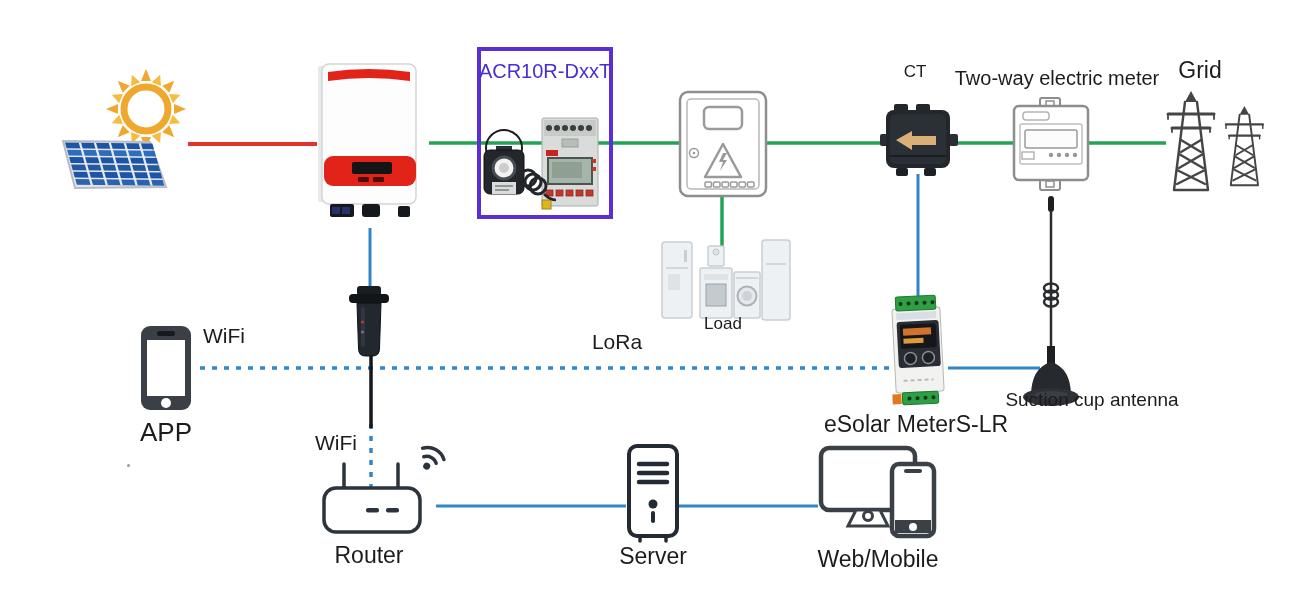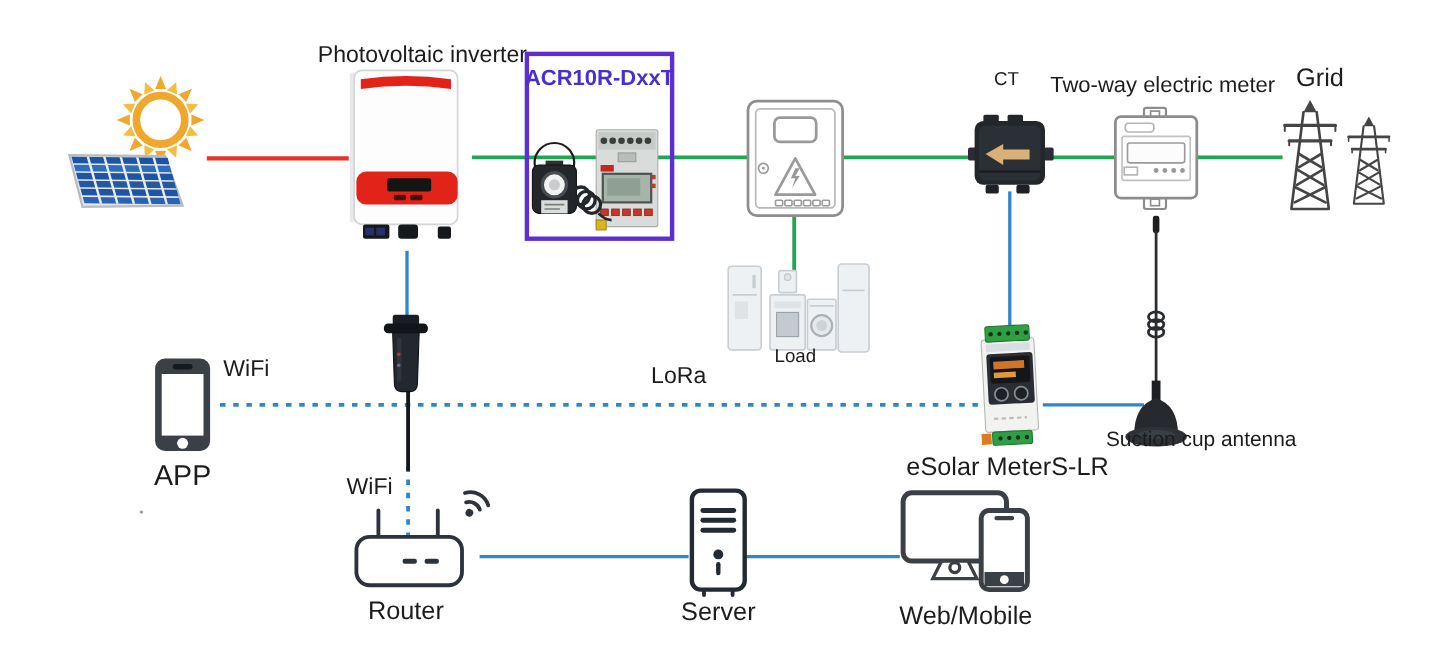--- a/index.html
+++ b/index.html
@@ -8,21 +8,21 @@
   }
   *{margin:0;padding:0;box-sizing:border-box}
   body{background:#fff;font-family:"Liberation Sans",sans-serif;}
   .canvas{position:relative;width:1300px;height:596px;background:#fff;overflow:hidden;}
   .layer{position:absolute;left:0;top:0;width:1300px;height:596px;}
   .icon{position:absolute;}
   .lbl{position:absolute;transform:translateX(-50%);white-space:nowrap;color:var(--label-text);
        font-size:20px;line-height:1.1;}
   .lbl-21{font-size:21px}.lbl-22{font-size:17px}.lbl-23{font-size:23px}
   .lbl-26{font-size:26px}.lbl-19{font-size:19px}
-  .acr-label{color:var(--highlight-text);font-weight:bold;font-size:20px;}
+  .acr-label{color:var(--highlight-text);font-weight:normal;font-size:20px;}
   .hl-box{position:absolute;left:477px;top:47px;width:136px;height:172px;
           border:4px solid var(--highlight-border);background:transparent;}
   .stray-dot{position:absolute;left:127px;top:464px;width:3px;height:3px;border-radius:50%;background:#9a9a9a;}
 </style>
 </head>
 <body>
 
 <div class="canvas">
 
   <svg class="layer" viewBox="0 0 1300 596" aria-hidden="true">
@@ -319,21 +319,20 @@
     <polygon points="40,66 64,66 72,82 32,82" fill="#fff" stroke="#3a4046" stroke-width="3"></polygon>
     <circle cx="52" cy="72" r="4.5" fill="#fff" stroke="#3a4046" stroke-width="3"></circle>
     <rect x="76" y="20" width="42" height="72" rx="7" fill="#fff" stroke="#3a4046" stroke-width="4.5"></rect>
     <rect x="88" y="25" width="18" height="4" rx="2" fill="#3a4046"></rect>
     <rect x="79" y="76" width="36" height="13" fill="#3a4046"></rect>
     <circle cx="97" cy="83" r="4" fill="#fff"></circle>
   </svg>
 
   <div class="stray-dot"></div>
 
-  <div class="lbl lbl-21" style="left:384px;top:38px">Photovoltaic inverter</div>
   <div class="lbl acr-label" style="left:545px;top:60px">ACR10R-DxxT</div>
   <div class="lbl lbl-22" style="left:915px;top:63px">CT</div>
   <div class="lbl" style="left:1057px;top:67px">Two-way electric meter</div>
   <div class="lbl lbl-23" style="left:1200px;top:58px">Grid</div>
   <div class="lbl lbl-22" style="left:723px;top:315px">Load</div>
   <div class="lbl lbl-21" style="left:224px;top:324px">WiFi</div>
   <div class="lbl lbl-26" style="left:166px;top:418px">APP</div>
   <div class="lbl lbl-21" style="left:617px;top:330px">LoRa</div>
   <div class="lbl lbl-23" style="left:916px;top:412px">eSolar MeterS-LR</div>
   <div class="lbl lbl-19" style="left:1092px;top:390px">Suction cup antenna</div>

